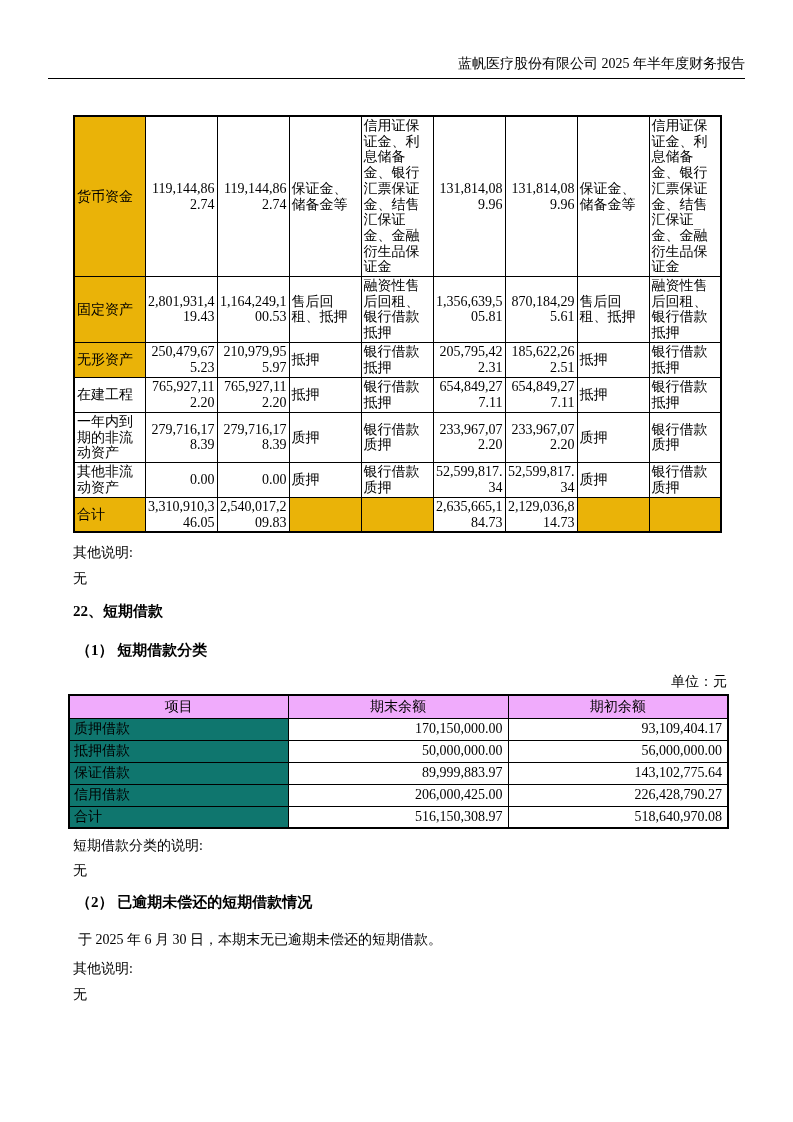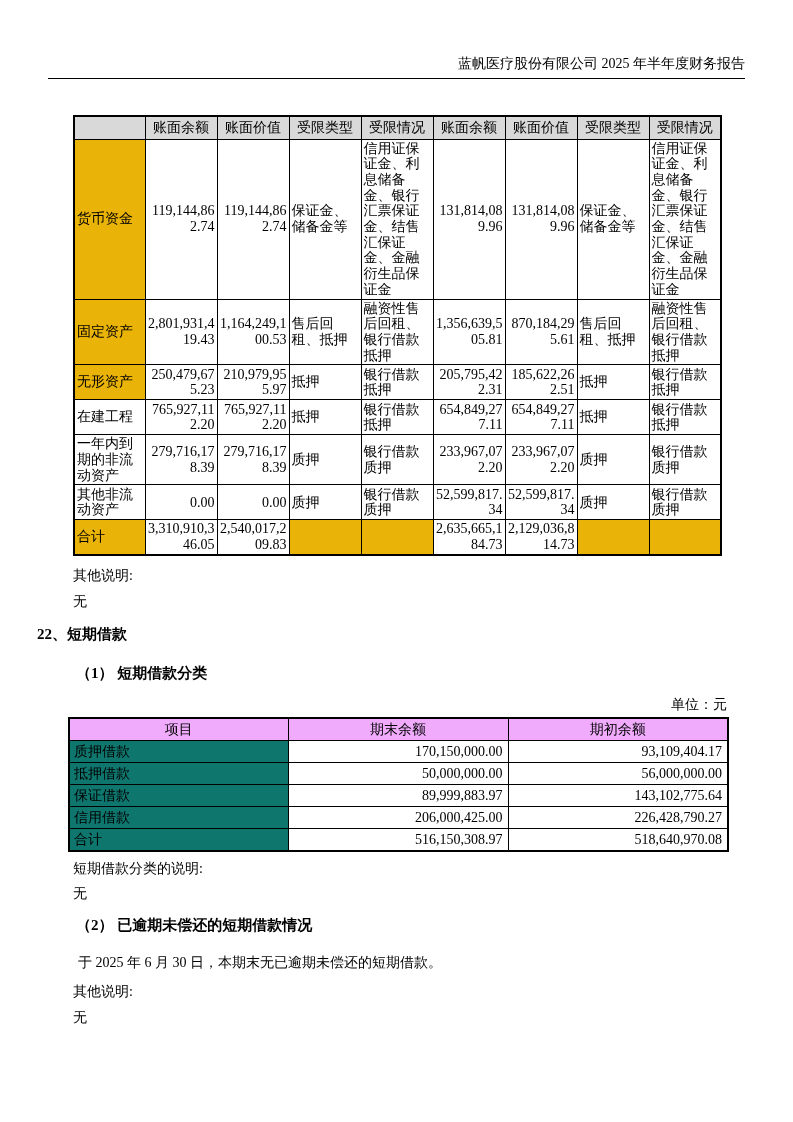--- a/index.html
+++ b/index.html
@@ -48,21 +48,21 @@
     border: 2px solid #000;
   }
   .t2 th { text-align: center; background: #f0abfc; padding: 2px 3px; font-family: Liberation Mono, monospace; }
   .t2 .c-label { background: #0f766e; padding: 2px 4px; }
   .t2 .c-num { padding: 1px 5px; word-break: normal; }
 
   .body-line { margin-left: 73px; font-size: 14px; line-height: 16px; }
   .note-label { margin-top: 12px; }
   .note-value { margin-top: 10px; }
   .heading {
-    margin-left: 37px;
+    margin-left: 73px;
     font-size: 15px;
     line-height: 17px;
     font-weight: bold;
   }
   .h-main { margin-top: 16px; }
   .h-sub  { margin-top: 22px; margin-left: 76px; }
   .unit-label {
     margin-top: 15px;
     margin-right: 66px;
     text-align: right;
@@ -91,31 +91,20 @@
         <col style="width:72px">
         <col style="width:72px">
         <col style="width:72px">
         <col style="width:72px">
       <col style="width:72px">
         <col style="width:72px">
         <col style="width:72px">
         <col style="width:72px">
     </colgroup>
     <tbody>
-        <tr style="height:23px">
-      <th></th>
-      <th>账面余额</th>
-      <th>账面价值</th>
-      <th>受限类型</th>
-      <th>受限情况</th>
-      <th>账面余额</th>
-      <th>账面价值</th>
-      <th>受限类型</th>
-      <th>受限情况</th>
-    </tr>
     <tr style="height:157px">
       <td class="c-label bg-gray">货币资金</td>
       <td class="c-num">119,144,862.74</td>
       <td class="c-num">119,144,862.74</td>
       <td class="c-txt">保证金、储备金等</td>
       <td class="c-txt">信用证保证金、利息储备金、银行汇票保证金、结售汇保证金、金融衍生品保证金</td>
       <td class="c-num">131,814,089.96</td>
       <td class="c-num">131,814,089.96</td>
       <td class="c-txt">保证金、储备金等</td>
       <td class="c-txt">信用证保证金、利息储备金、银行汇票保证金、结售汇保证金、金融衍生品保证金</td>

